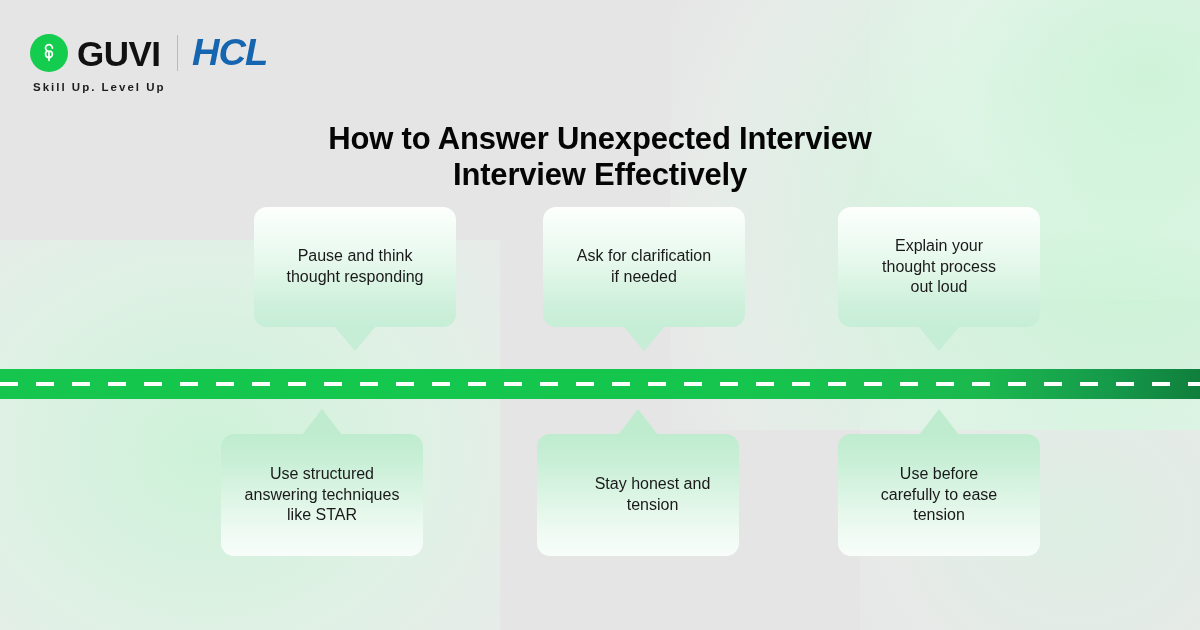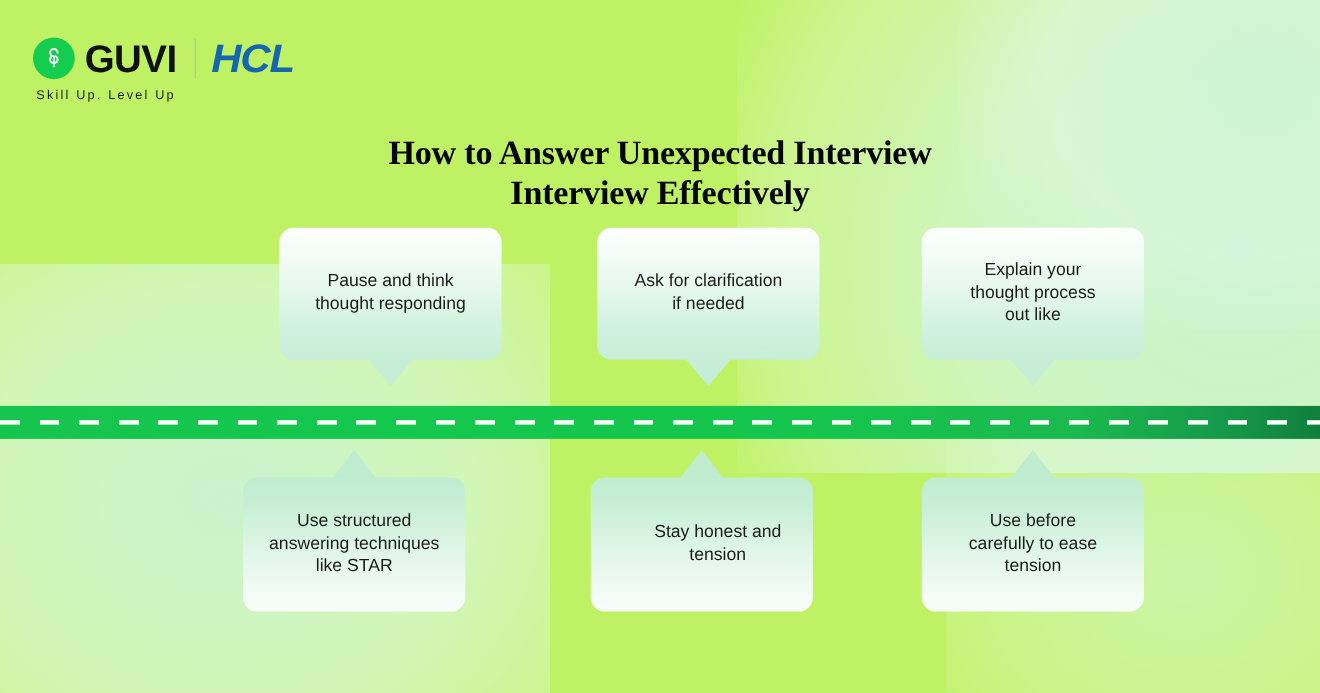--- a/index.html
+++ b/index.html
@@ -10,21 +10,21 @@
     width: 1200px;
     height: 630px;
     overflow: hidden;
     font-family: "Liberation Sans", sans-serif;
   }
 
   .canvas {
     position: relative;
     width: 1200px;
     height: 630px;
-    background: #bef264;
+    background: #e5e5e5;
     overflow: hidden;
   }
 
   
   .bg-tint {
     position: absolute;
     pointer-events: none;
   }
   .bg-tint.tr {
     top: -210px; right: -230px;
@@ -108,39 +108,39 @@
     color: #1565b0;
     line-height: 1;
     font-family: "Liberation Sans", sans-serif;
     transform: scaleX(1.06);
     transform-origin: left center;
   }
   .brand-tagline {
     margin-top: 7px;
     margin-left: 3px;
     font-size: 11.5px;
-    font-weight: 400;
+    font-weight: 700;
     letter-spacing: 2.0px;
     color: #1d1d1d;
     font-family: "Liberation Sans", sans-serif;
   }
 
   
   .title {
     position: absolute;
     top: 100px;
     left: 0;
     width: 1200px;
     text-align: center;
     font-size: 31px;
     font-weight: 700;
     line-height: 1.16;
     letter-spacing: -0.2px;
     color: #050505;
-    font-family: Liberation Serif, serif;
+    font-family: Liberation Sans, sans-serif;
   }
   .title .ln { display: block; }
 
   
   .road {
     position: absolute;
     left: 0;
     top: 369px;
     width: 1200px;
     height: 30px;
@@ -273,21 +273,21 @@
       <span>Ask for clarification</span><br>
       <span>if needed</span>
     </div>
     <span class="tail"></span>
   </div>
 
   <div class="bubble top" style="left:838px; top:207px; width:202px; height:120px;">
     <div class="btext">
       <span>Explain your</span><br>
       <span>thought process</span><br>
-      <span>out like</span>
+      <span>out loud</span>
     </div>
     <span class="tail"></span>
   </div>
 
   <div class="road">
     <div class="road-dash"></div>
   </div>
 
   <div class="bubble bot" style="left:221px; top:434px; width:202px; height:122px;">
     <div class="btext">

